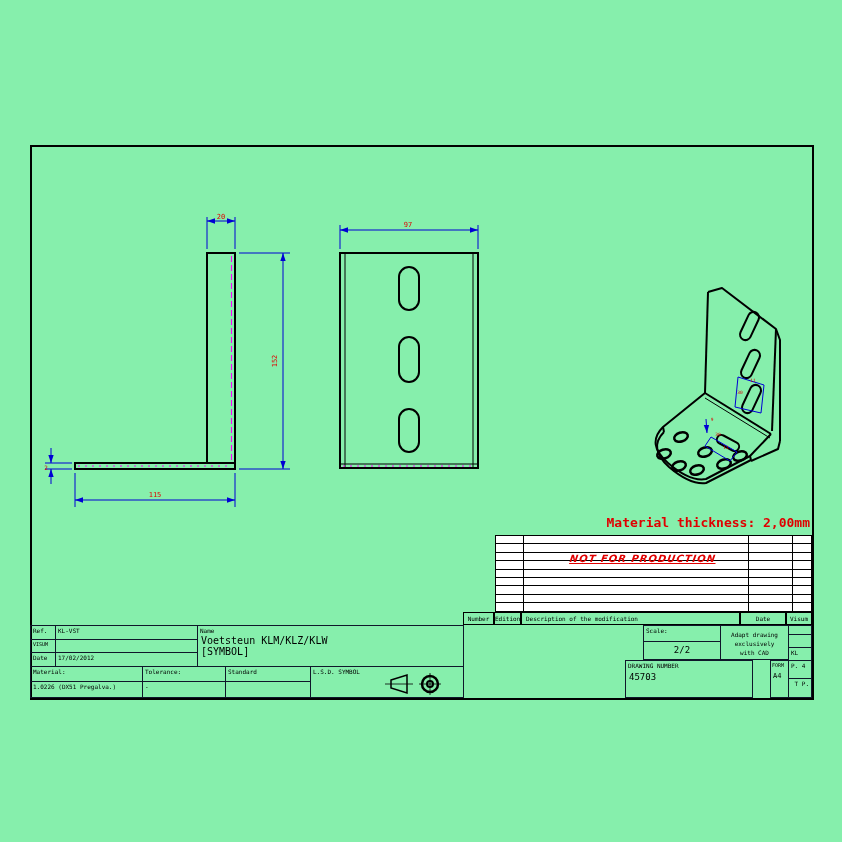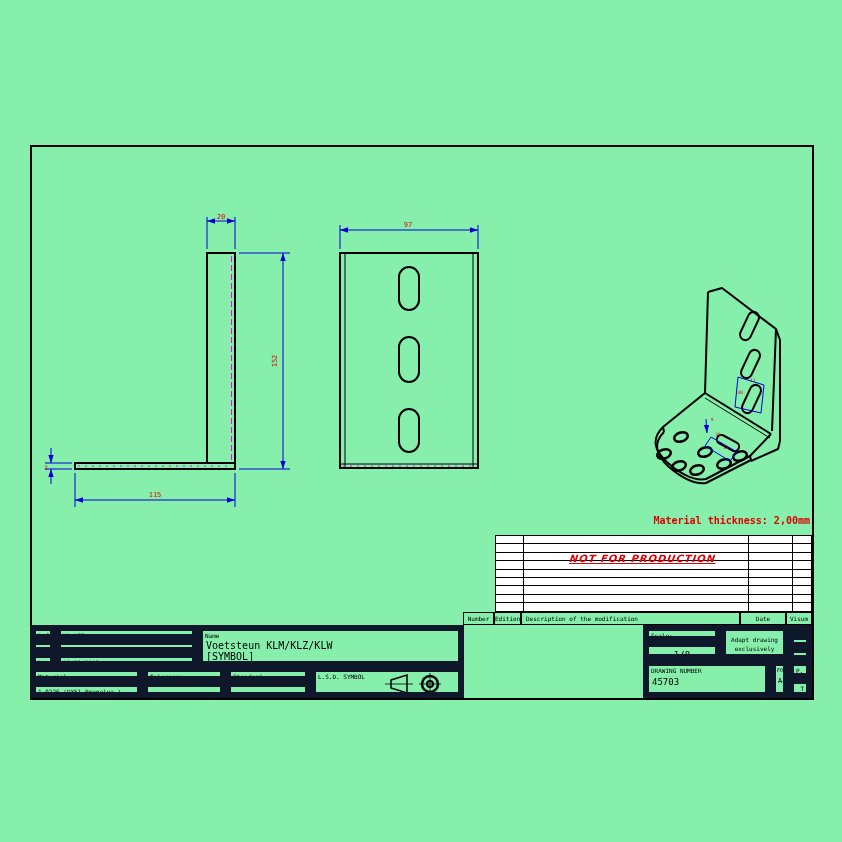--- a/index.html
+++ b/index.html
@@ -1,32 +1,32 @@
 <!DOCTYPE html>
 <html><head>
 <meta charset="utf-8">
 <style>
   html,body{margin:0;padding:0;background:#fff;}
   #page{position:relative;width:842px;height:842px;background:#86efac;overflow:hidden;
         font-family:"DejaVu Sans Mono","Liberation Mono",monospace;color:#000;}
   .abs{position:absolute;}
-  .cell{position:absolute;border:6px solid #0f172a;box-sizing:border-box;line-height:1.1;overflow:hidden;}
+  .cell{position:absolute;border:1px solid #0f172a;box-sizing:border-box;line-height:1.1;overflow:hidden;}
   .lab{font-size:6px;padding:2px 0 0 2px;}
   .val{font-size:6px;padding:2px 0 0 2px;}
   #frame{position:absolute;left:30px;top:145px;width:780px;height:551px;border:2px solid #000;}
   #dwg-svg{position:absolute;left:0;top:0;width:842px;height:842px;pointer-events:none;}
   
   #revrows{position:absolute;left:495px;top:535px;width:317px;height:78px;border:1px solid #000;box-sizing:border-box;
            background:repeating-linear-gradient(#fff 0px,#fff 7.4px,#000 7.4px,#000 8.4px);}
   .vline{position:absolute;top:0;bottom:0;width:1px;background:#000;}
   #watermark{position:absolute;left:563px;top:553px;width:160px;text-align:center;
              color:#e00000;font-family:"DejaVu Sans",sans-serif;font-style:italic;font-weight:bold;
              font-size:10px;letter-spacing:1px;text-decoration:underline;transform:skewX(-8deg);}
   #matnote{position:absolute;left:600px;top:515px;width:210px;text-align:right;color:#e00000;
-           font-weight:bold;font-size:10px;}
+           font-weight:bold;font-size:13px;}
   
   #revhead{position:absolute;left:463px;top:612px;width:349px;height:13px;display:flex;}
   #revhead .hc{border:1px solid #000;box-sizing:border-box;font-size:6px;padding-top:2px;text-align:center;
                white-space:nowrap;overflow:hidden;}
   
   #logo{position:absolute;left:8px;top:4px;font-family:"DejaVu Sans",sans-serif;font-weight:bold;font-style:italic;
         font-size:26px;letter-spacing:-1px;transform:scaleX(1.15);transform-origin:left;white-space:nowrap;}
   .addr{position:absolute;font-size:6px;line-height:9px;white-space:nowrap;}
   #namecell .big{font-size:10px;padding-left:3px;white-space:nowrap;}
 </style>
@@ -179,33 +179,33 @@
 <div class="cell lab" style="left:30px;top:666px;width:113px;height:16px">Material:</div>
 <div class="cell val" style="left:30px;top:681px;width:113px;height:17px">1.0226 (DX51 Pregalva.)</div>
 <div class="cell lab" style="left:142px;top:666px;width:84px;height:16px">Tolerance:</div>
 <div class="cell val" style="left:142px;top:681px;width:84px;height:17px">-</div>
 <div class="cell lab" style="left:225px;top:666px;width:86px;height:16px">Standard</div>
 <div class="cell val" style="left:225px;top:681px;width:86px;height:17px"></div>
 <div class="cell lab" style="left:310px;top:666px;width:154px;height:32px">L.S.D. SYMBOL</div>
 
 
 <div class="cell lab" style="left:643px;top:625px;width:78px;height:17px">Scale:</div>
-<div class="cell" style="left:643px;top:641px;width:78px;height:19px;font-size:9px;text-align:center;padding-top:4px">1/8</div>
+<div class="cell" style="left:643px;top:641px;width:78px;height:19px;font-size:9px;text-align:center;padding-top:4px">2/2</div>
 
 <div class="cell" style="left:720px;top:625px;width:69px;height:35px;text-align:center;font-size:6px;padding-top:4px;line-height:9px">
   <div>Adapt drawing</div>
   <div>exclusively</div>
   <div>with CAD</div>
 </div>
 
 <div class="cell" style="left:788px;top:625px;width:24px;height:10px"></div>
 <div class="cell" style="left:788px;top:634px;width:24px;height:14px"></div>
 <div class="cell val" style="left:788px;top:647px;width:24px;height:14px">KL</div>
 
-<div class="cell" style="left:643px;top:660px;width:128px;height:38px">
+<div class="cell" style="left:625px;top:660px;width:128px;height:38px">
   <div class="lab">DRAWING NUMBER</div>
   <div style="font-size:9px;padding:3px 0 0 3px">45703</div>
 </div>
 <div class="cell" style="left:770px;top:660px;width:19px;height:38px">
   <div style="font-size:5px;padding:2px 0 0 1px">FORM</div>
   <div style="font-size:7px;padding:4px 0 0 2px">A4</div>
 </div>
 <div class="cell val" style="left:788px;top:660px;width:24px;height:19px">P. 4</div>
 <div class="cell val" style="left:788px;top:678px;width:24px;height:20px;text-align:right;padding-right:2px">T P.</div>
 

